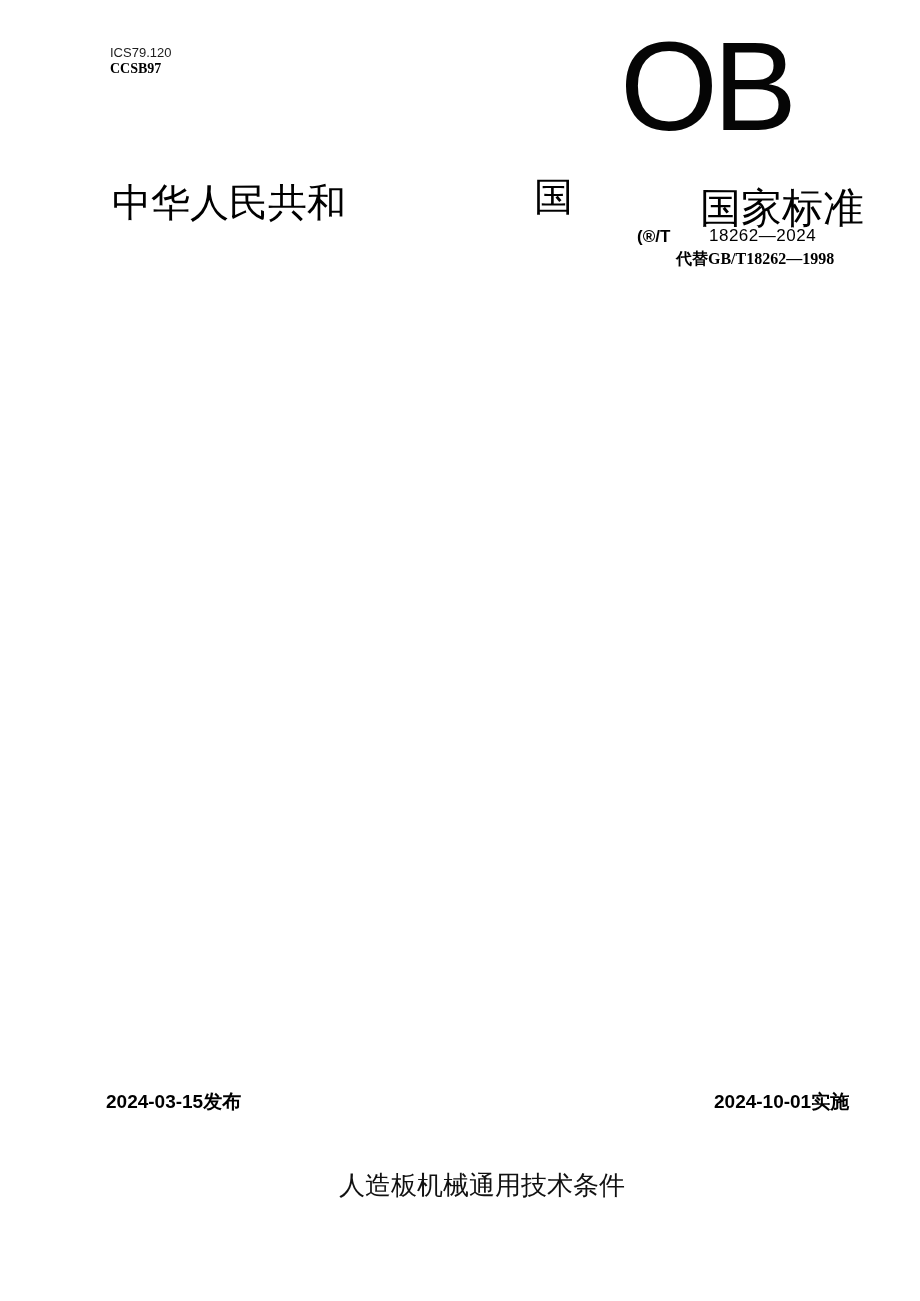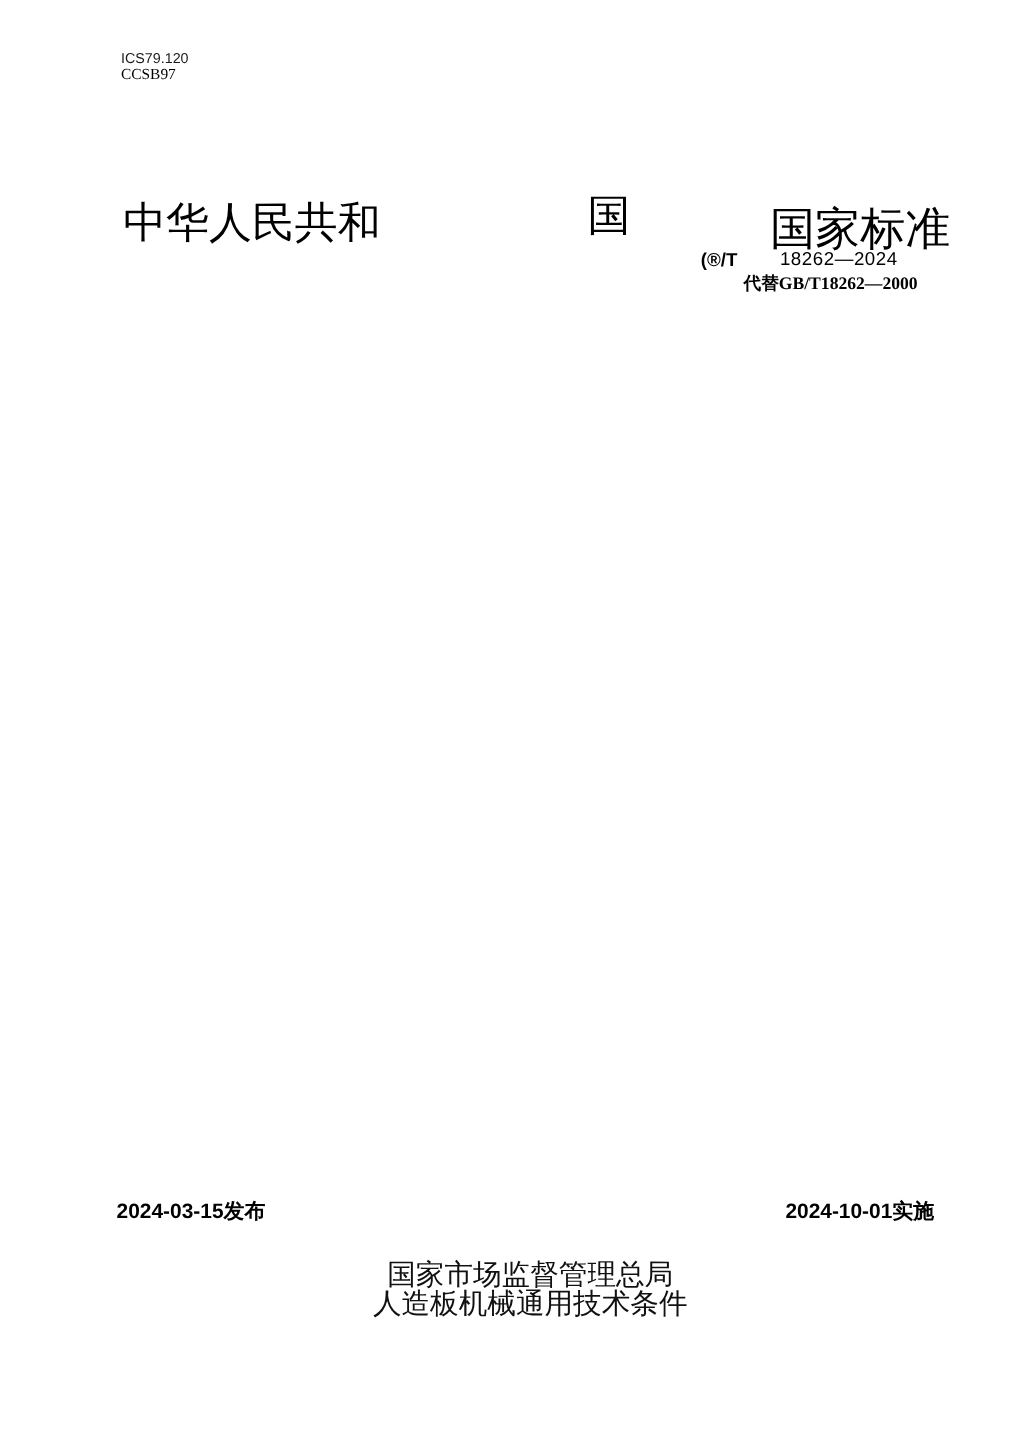--- a/index.html
+++ b/index.html
@@ -20,21 +20,21 @@
 
   .ics-code {
     left: 110px; top: 46px;
     font-size: 13px;
     color: #1c1c1c;
     font-family: "Liberation Sans", sans-serif;
   }
   .ccs-code {
     left: 110px; top: 62px;
     font-size: 14px;
-    font-weight: normal;
+    font-weight: bold;
     font-family: "Liberation Serif", serif;
   }
   .gb-logo {
     left: 620px; top: 24px;
     font-size: 126px;
     letter-spacing: -5px;
     font-family: "Liberation Sans", sans-serif;
     color: #050505;
   }
   .country-name-left {
@@ -109,36 +109,36 @@
 </style>
 </head>
 <body>
 
 <div class="page">
 
   <div class="abs ics-code">ICS79.120</div>
 
   <div class="abs ccs-code">CCSB97</div>
 
+  <div class="abs gb-logo">OB</div>
 
   <div class="abs country-name-left">中华人民共和</div>
 
   <div class="abs country-name-guo">国</div>
 
   <div class="abs standard-type">国家标准</div>
 
   <div class="abs std-number-prefix">(®/T</div>
 
   <div class="abs std-number">18262—2024</div>
 
-  <div class="abs superseded-note">代替GB/T18262—2000</div>
+  <div class="abs superseded-note">代替GB/T18262—1998</div>
 
 
 
   <div class="abs issue-date">2024-03-15发布</div>
 
   <div class="abs effective-date">2024-10-01实施</div>
 
-  <div class="abs issuer issuer-1">国家市场监督管理总局</div>
 
   <div class="abs issuer issuer-2">人造板机械通用技术条件</div>
 
 </div>
 
 </body></html>

